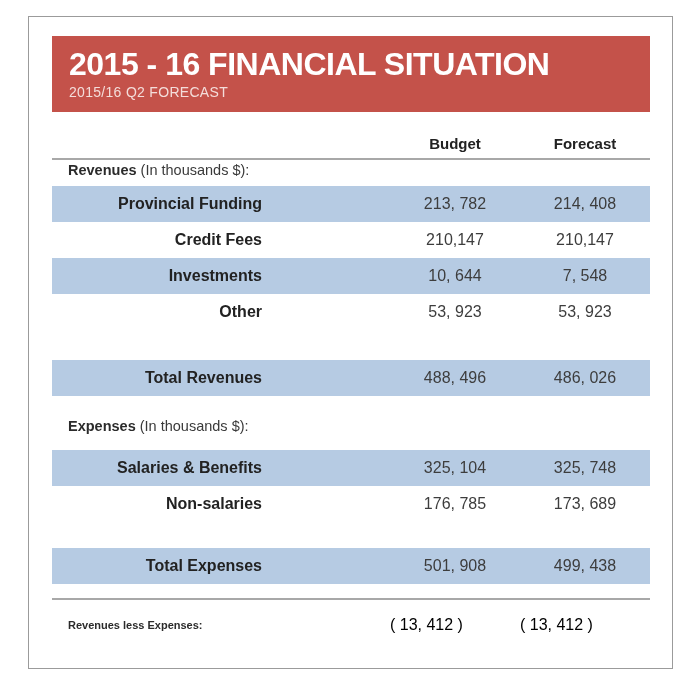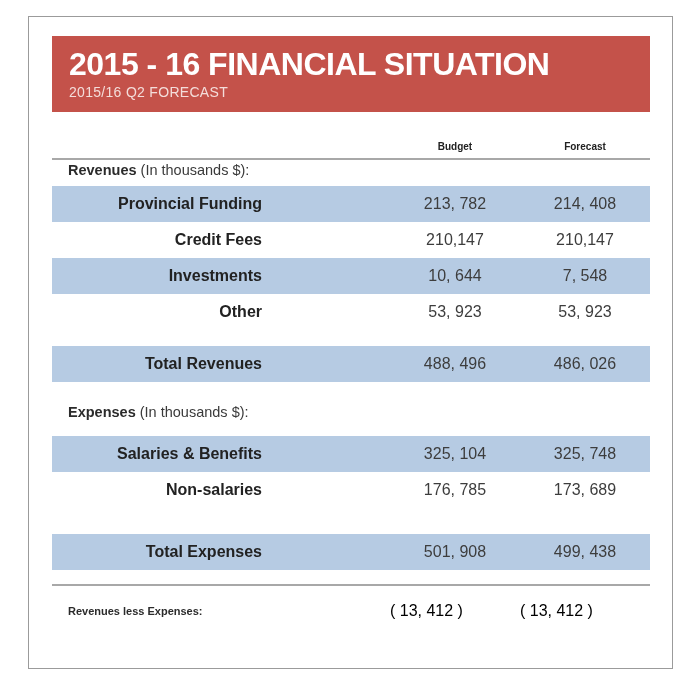--- a/index.html
+++ b/index.html
@@ -60,21 +60,21 @@
     margin-top: 12px;
     height: 28px;
     border-bottom: 2px solid #a8a8a8;
     align-items: end;
     padding-bottom: 6px;
     box-sizing: content-box;
   }
   .colhead {
     text-align: center;
     font-weight: bold;
-    font-size: 10px;
+    font-size: 15px;
     color: #222222;
   }
   .section-label {
     height: 20px;
     line-height: 20px;
     padding-left: 16px;
     font-size: 14.5px;
     color: #2b2b2b;
   }
   .section-label .b { font-weight: bold; }
@@ -89,21 +89,21 @@
     font-size: 16px;
     color: #222222;
     white-space: nowrap;
   }
   .row .val {
     text-align: center;
     font-size: 16px;
     color: #3d3d3d;
     white-space: nowrap;
   }
-  .total-rev { margin-top: 16px; }
+  .total-rev { margin-top: 30px; }
   .exp-label { margin-top: 20px; }
   .exp-rows { margin-top: 14px; }
   .total-exp { margin-top: 26px; }
   .separator {
     margin-top: 14px;
     height: 2px;
     background: #a8a8a8;
   }
   .net-row { height: 50px; }
   .net-row .netlbl {

